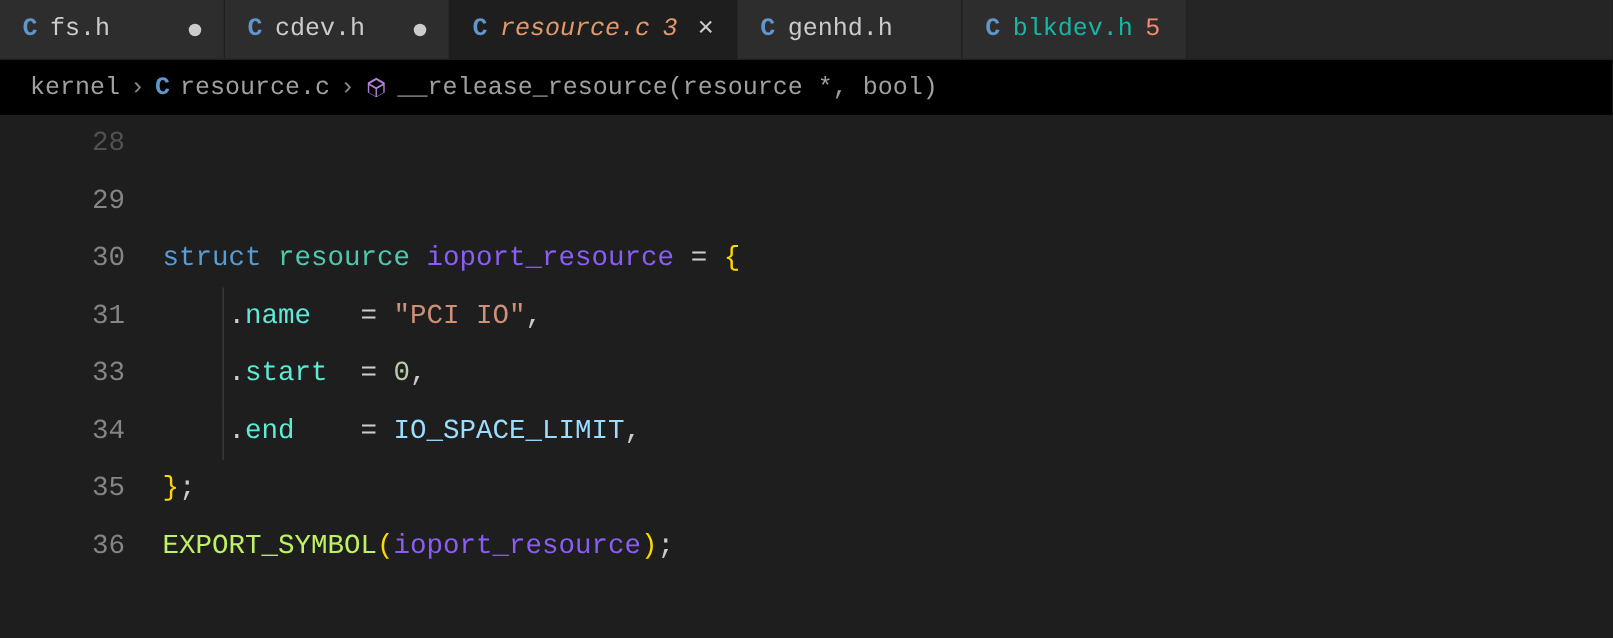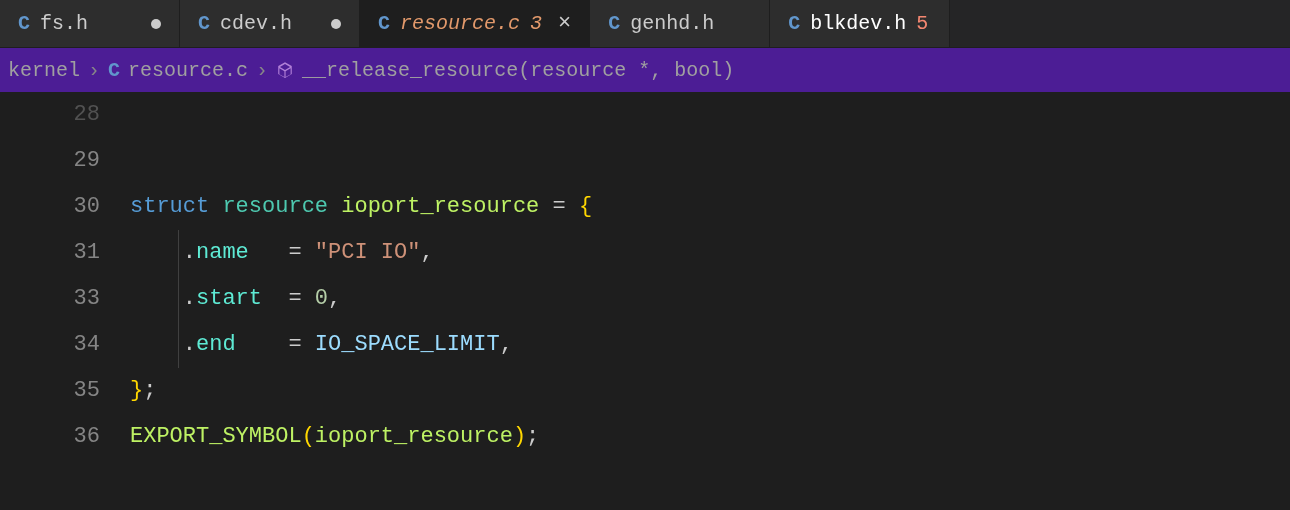--- a/index.html
+++ b/index.html
@@ -46,43 +46,43 @@
       color: #e2996b;
     }
     .tab .badge {
       color: #e2996b;
       font-style: italic;
     }
     .tab .badge-red {
       color: #f48771;
     }
     .tab .label-red {
-      color: #ffffff;
+      color: #14b8a6;
     }
     .tab .dirty-dot {
       width: 10px;
       height: 10px;
       border-radius: 50%;
       background: #cccccc;
       margin-left: auto;
     }
     .tab .close {
       color: #cccccc;
       margin-left: 6px;
       font-size: 22px;
       line-height: 1;
     }
     .breadcrumb {
       display: flex;
       align-items: center;
-      padding: 8px 8px;
+      padding: 8px 24px;
       gap: 8px;
       font-size: 20px;
       color: #a0a0a0;
-      background: #4c1d95;
+      background: #000000;
       height: 44px;
     }
     .breadcrumb .sep {
       color: #888;
     }
     .breadcrumb .c-icon {
       color: #6196cc;
       font-weight: bold;
     }
     .breadcrumb .cube-icon {
@@ -122,21 +122,21 @@
     .indent-guide {
       position: absolute;
       left: 48px;
       top: 0;
       bottom: 0;
       width: 1px;
       background: #404040;
     }
     .tok-kw { color: #569cd6; }
     .tok-type { color: #4ec9b0; }
-    .tok-var { color: #bef264; }
+    .tok-var { color: #8b5cf6; }
     .tok-str { color: #ce9178; }
     .tok-num { color: #b5cea8; }
     .tok-const { color: #9cdcfe; }
     .tok-func { color: #bef264; }
     .tok-brace { color: #ffd700; }
     .tok-punct { color: #cccccc; }
     .tok-field { color: #5eead4; }
   </style>
 </head>
 <body>

